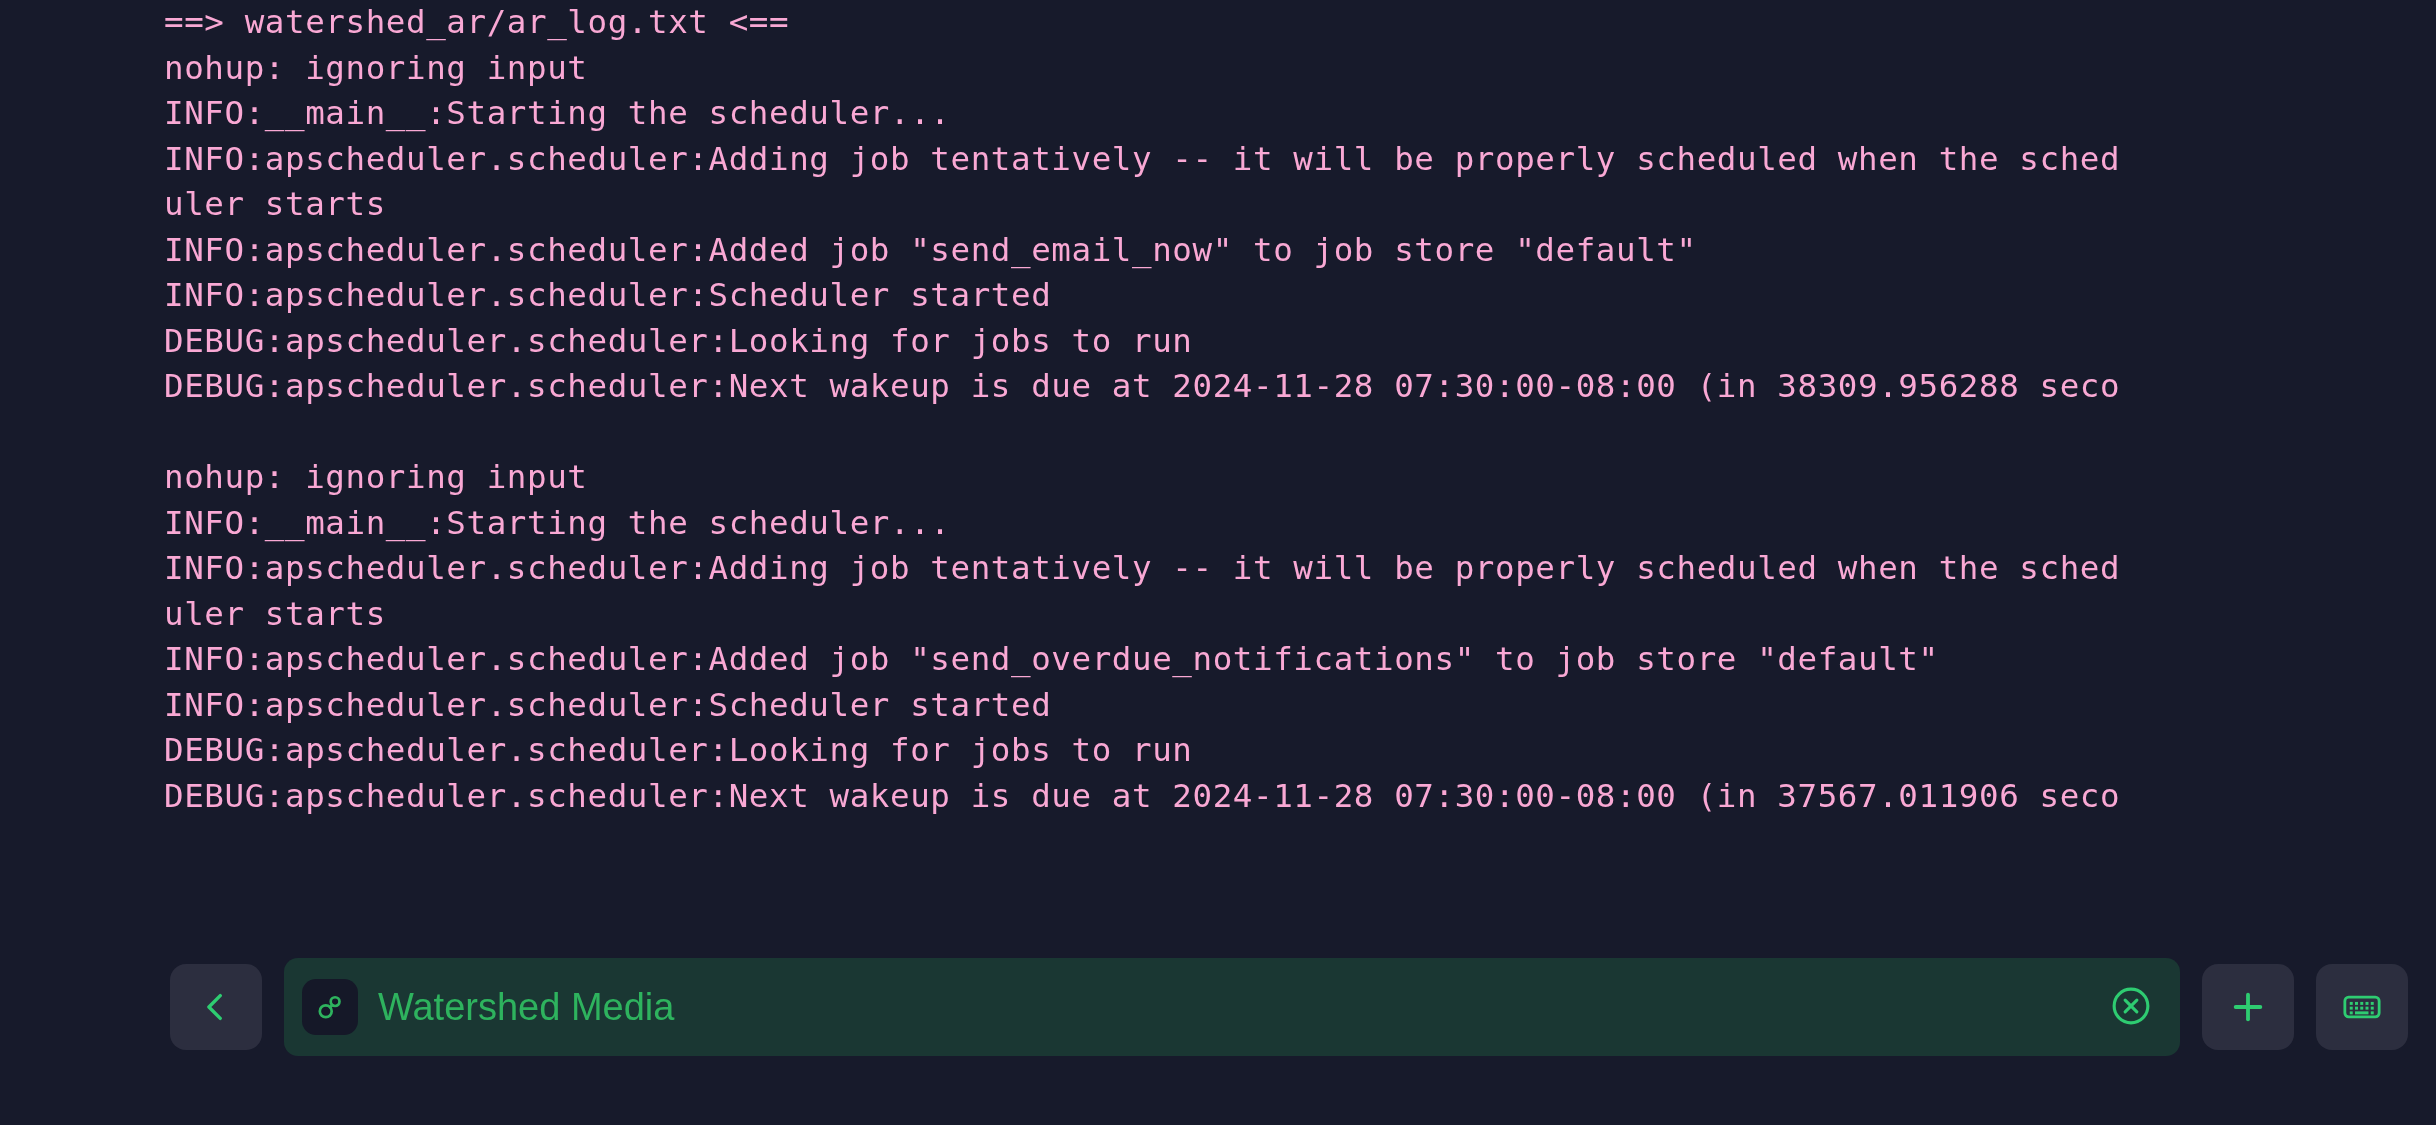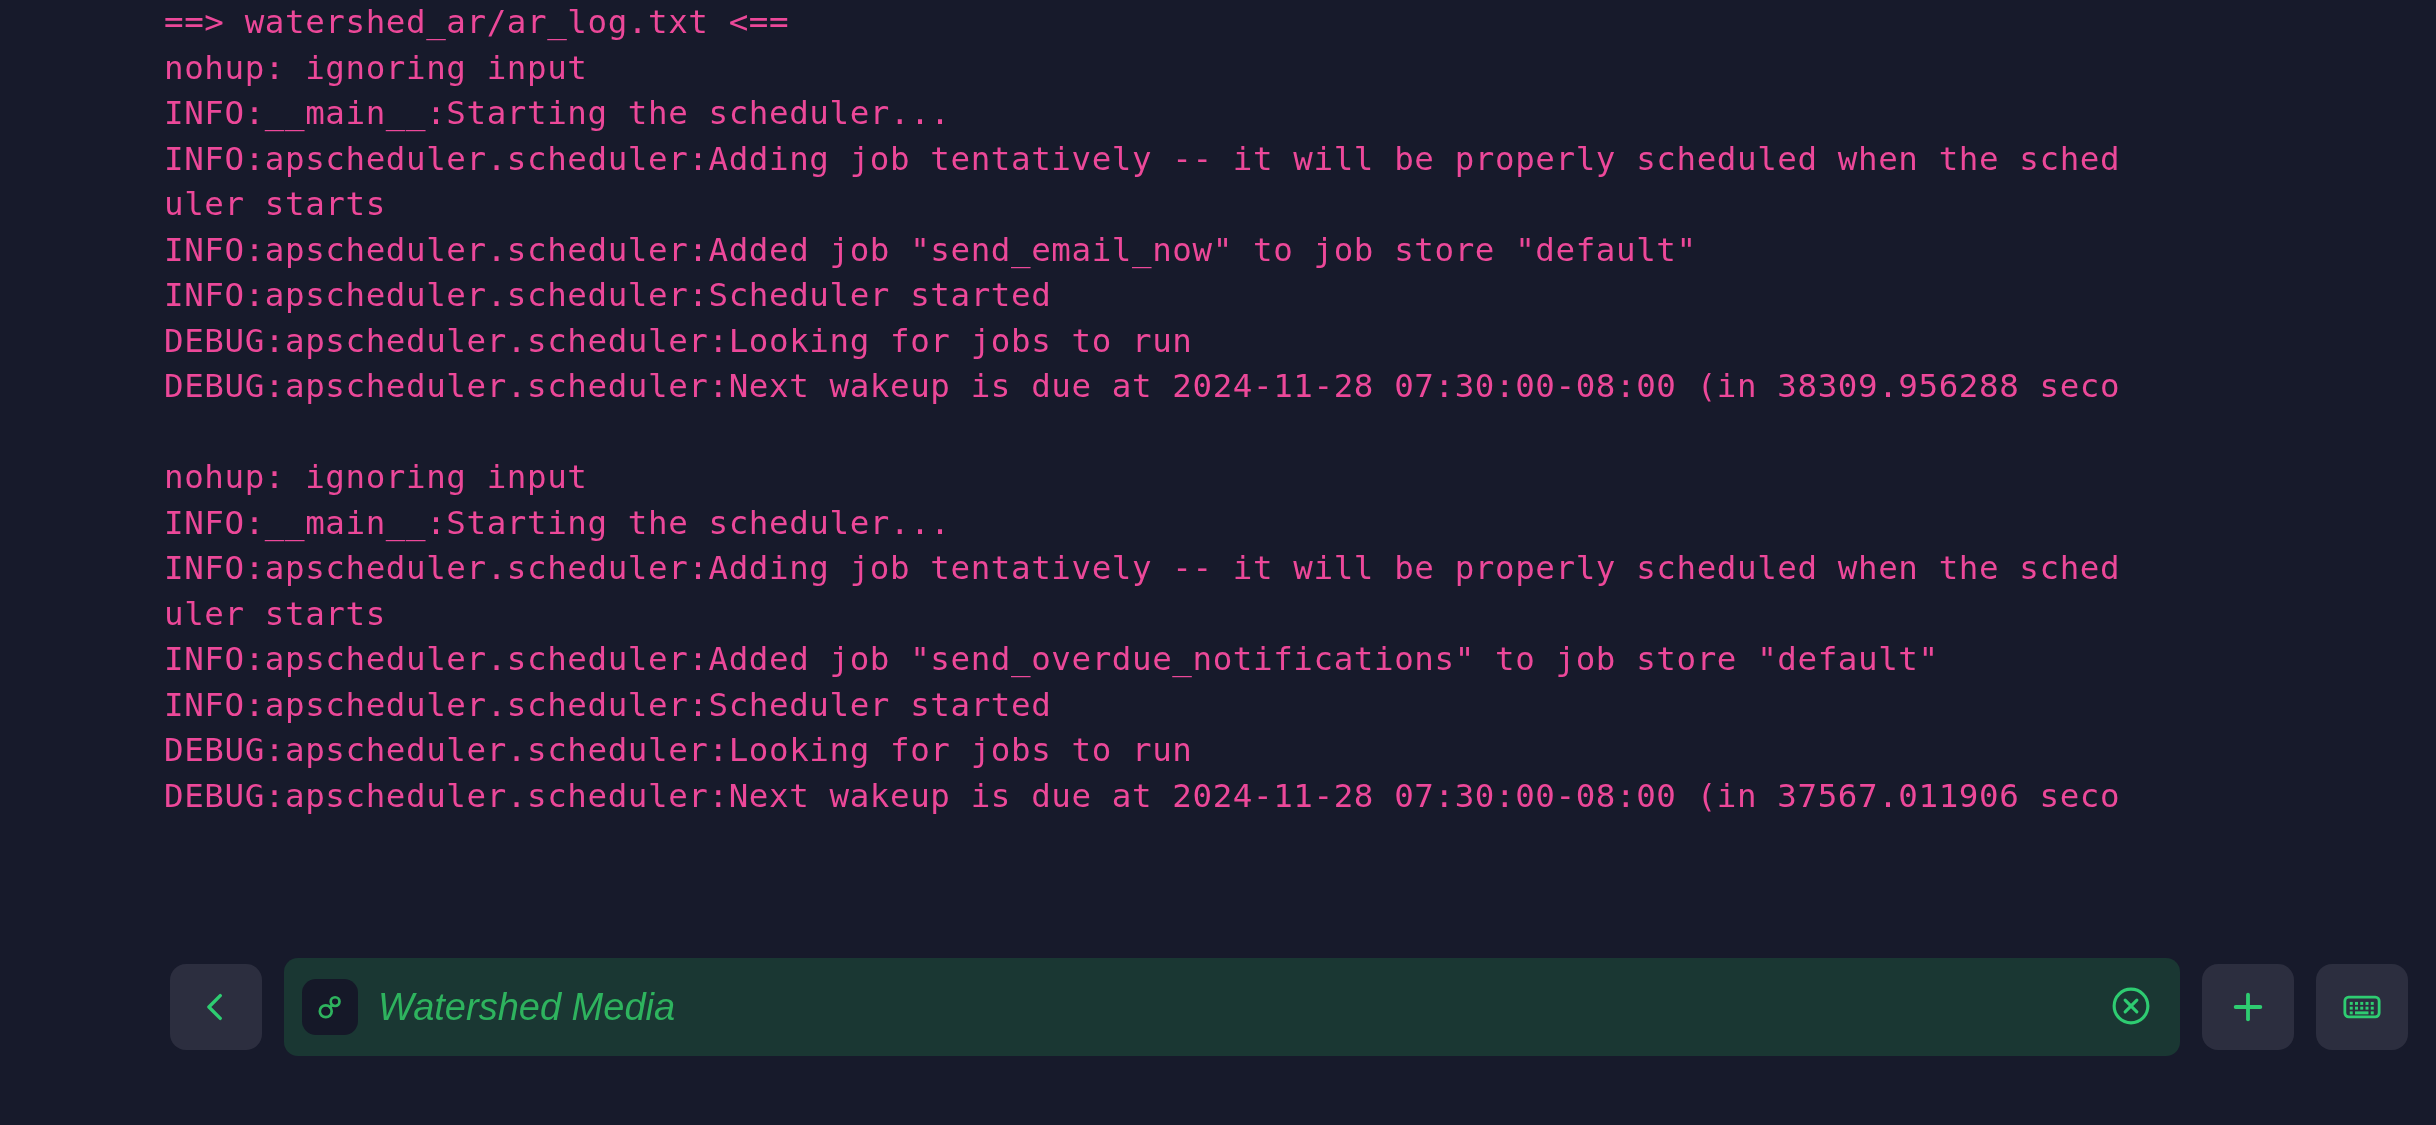--- a/index.html
+++ b/index.html
@@ -31,21 +31,21 @@
     padding: 0 0 0 164px;
     overflow: hidden;
     box-sizing: border-box;
   }
 
   .term-line {
     font-family: "DejaVu Sans Mono", "Liberation Mono", monospace;
     font-size: 32.5px;
     line-height: 45.5px;
     letter-spacing: 0.6px;
-    color: #ec4899;
+    color: #f9a8d4;
     white-space: pre;
     height: 45.5px;
   }
   .term-line.blank {
     color: transparent;
   }
 
   
   #toolbar {
     flex: 0 0 auto;
@@ -78,21 +78,20 @@
     height: 98px;
     background: #1a3733;
     border-radius: 14px;
     display: flex;
     align-items: center;
     padding: 0 26px 0 18px;
     box-sizing: border-box;
     gap: 20px;
     min-width: 0;
     cursor: pointer;
-    font-style: italic;
   }
 
   #session-icon-box {
     width: 56px;
     height: 56px;
     flex: 0 0 auto;
     border-radius: 14px;
     background: #151828;
     display: flex;
     align-items: center;

